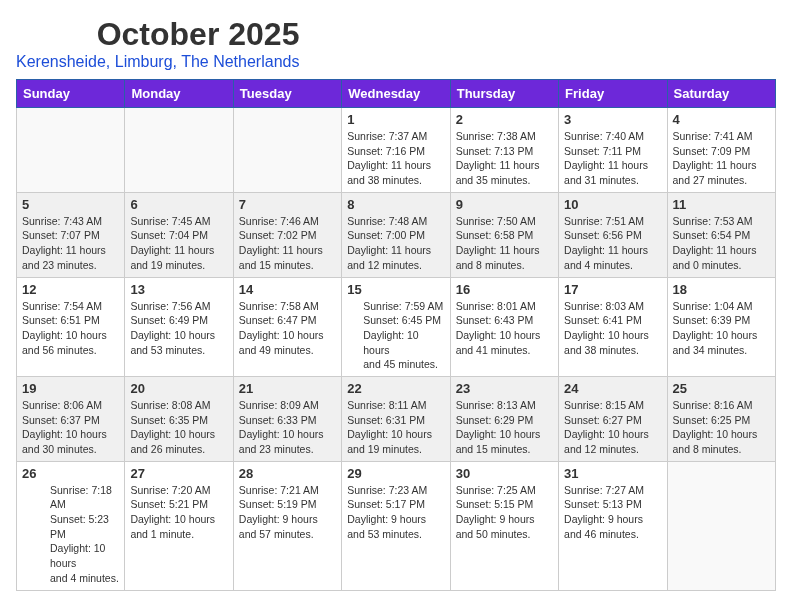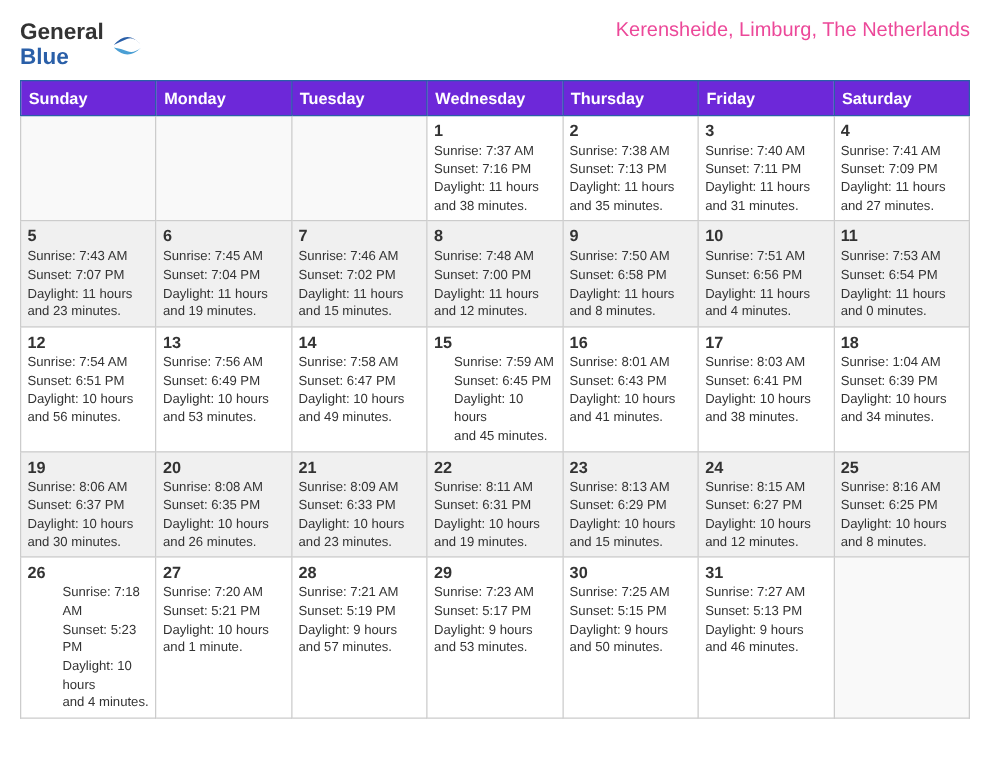--- a/index.html
+++ b/index.html
@@ -43,21 +43,21 @@
     .title-section {
       text-align: right;
     }
     .month-title {
       font-size: 32px;
       font-weight: bold;
       color: #333;
     }
     .location-title {
       font-size: 16px;
-      color: #ec4899;
+      color: #1d4ed8;
     }
     .calendar {
       width: 100%;
       border-collapse: collapse;
       font-size: 11px;
     }
     .calendar th {
       background-color: #6d28d9;
       color: #fff;
       text-align: left;
@@ -89,31 +89,22 @@
       background: #f9f9f9;
     }
     .row-shaded td {
       background: #f0f0f0;
     }
   </style>
 </head>
 <body>
 
 <div class="header">
-  <div class="logo">
-    <div class="logo-text">
-      <span class="logo-general">General</span>
-      <span class="logo-blue">Blue</span>
-    </div>
-    <svg class="logo-icon" viewBox="0 0 30 30" xmlns="http://www.w3.org/2000/svg">
-      <path d="M4 15 Q15 2 26 15 Q20 8 15 10 Q10 12 4 15Z" fill="#2a5fa8"></path>
-      <path d="M4 17 Q15 28 26 17 Q20 22 15 20 Q10 18 4 17Z" fill="#4a9fd4"></path>
-    </svg>
-  </div>
   <div class="title-section">
+    <div class="month-title">October 2025</div>
     <div class="location-title">Kerensheide, Limburg, The Netherlands</div>
   </div>
 </div>
 
 <table class="calendar">
   <thead>
     <tr>
       <th>Sunday</th>
       <th>Monday</th>
       <th>Tuesday</th>

